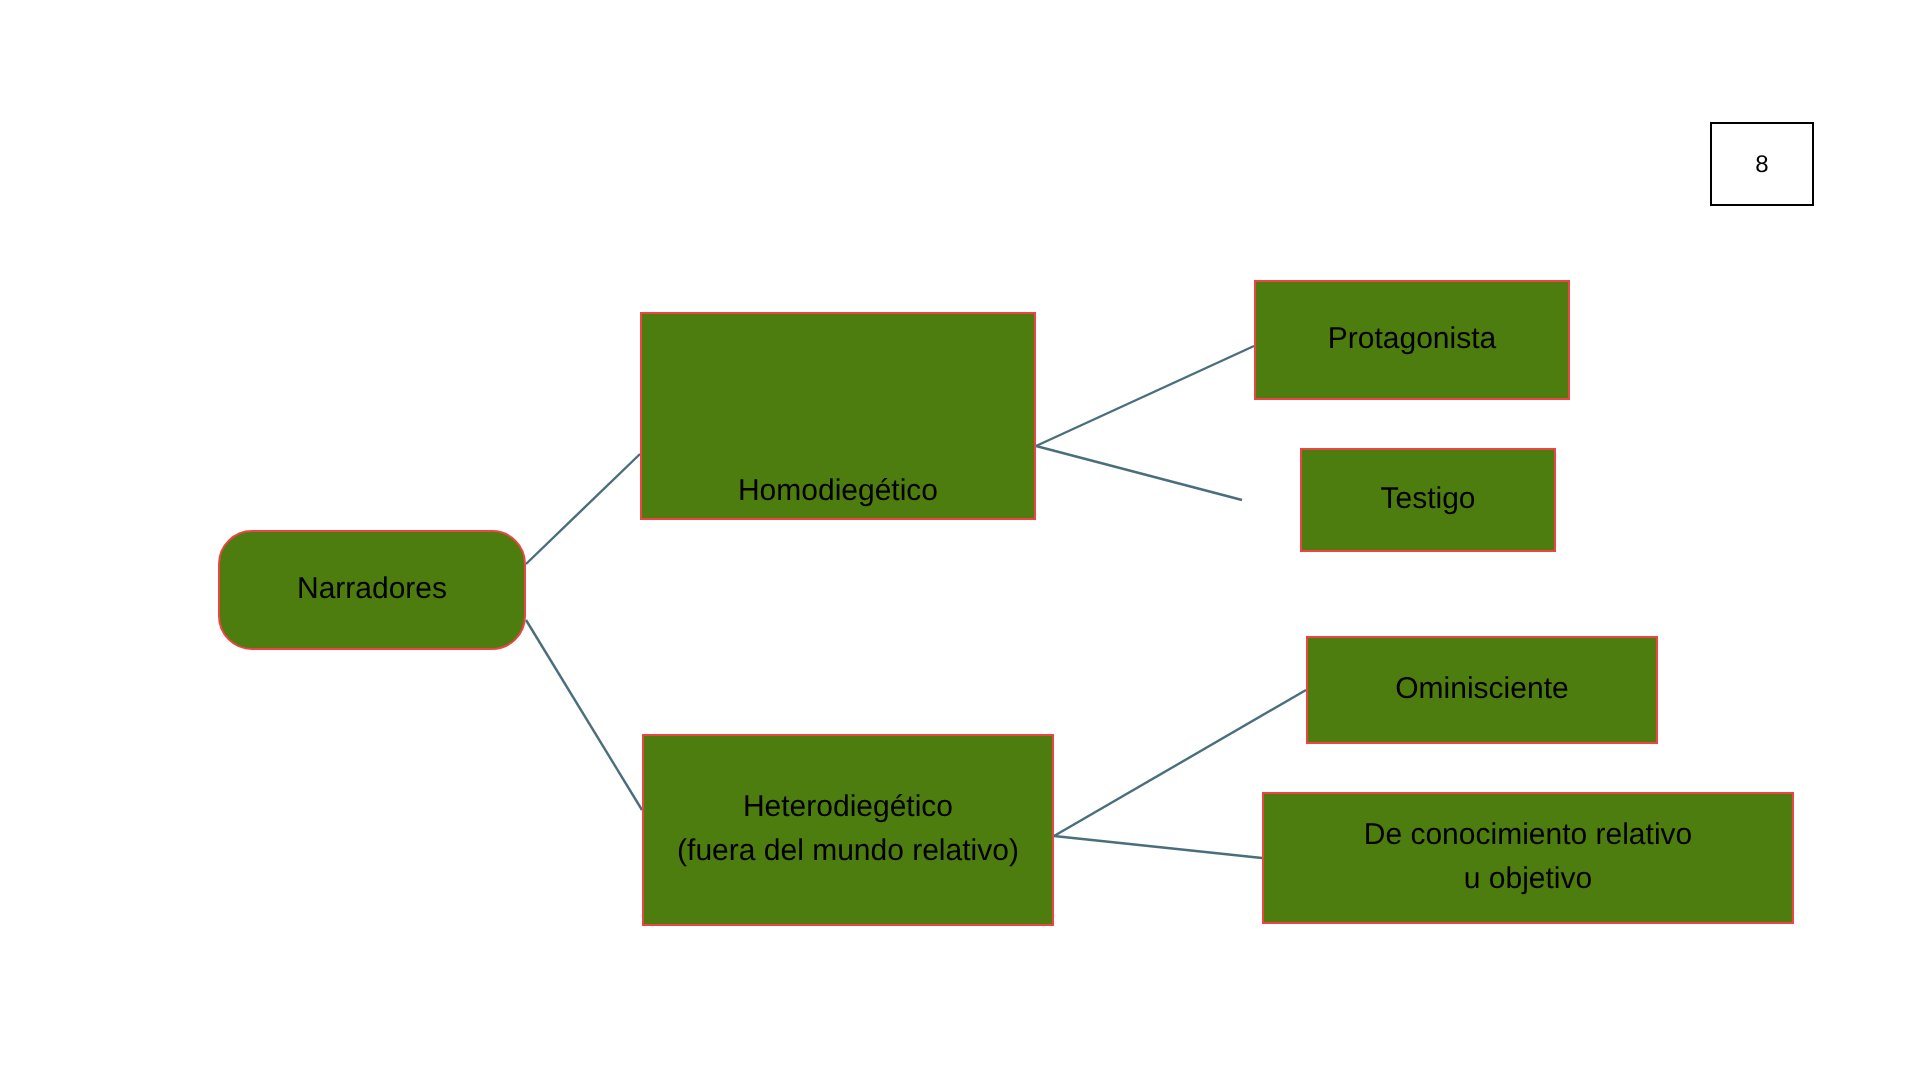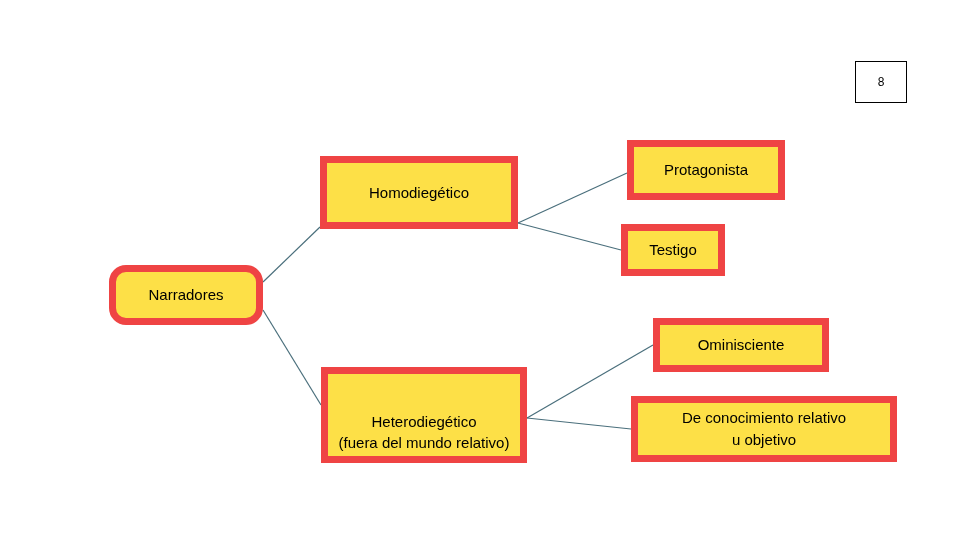--- a/index.html
+++ b/index.html
@@ -50,22 +50,22 @@
   svg#connectors {
     position: absolute;
     left: 0; top: 0;
     width: 960px;
     height: 540px;
     pointer-events: none;
   }
   .node {
     position: absolute;
     box-sizing: border-box;
-    border: 7px solid #ef4444;
-    background: #fde047;
+    border: 1px solid #ef4444;
+    background: #4d7c0f;
     display: flex;
     flex-direction: column;
     align-items: center;
     justify-content: center;
     text-align: center;
     font-size: 15px;
     line-height: 1.45;
     color: #000000;
     padding: 2px 6px;
   }
@@ -77,39 +77,39 @@
     left: 109px;
     top: 265px;
     width: 154px;
     height: 60px;
     border-radius: 17px;
   }
   #node-homodiegetico {
     left: 320px;
     top: 156px;
     width: 198px;
-    height: 73px;
+    height: 104px;
+    justify-content: flex-end;
   }
   #node-heterodiegetico {
     left: 321px;
     top: 367px;
     width: 206px;
     height: 96px;
-    justify-content: flex-end;
   }
   #node-protagonista {
     left: 627px;
     top: 140px;
     width: 158px;
     height: 60px;
   }
   #node-testigo {
-    left: 621px;
+    left: 650px;
     top: 224px;
-    width: 104px;
+    width: 128px;
     height: 52px;
   }
   #node-ominisciente {
     left: 653px;
     top: 318px;
     width: 176px;
     height: 54px;
   }
   #node-conocimiento {
     left: 631px;

